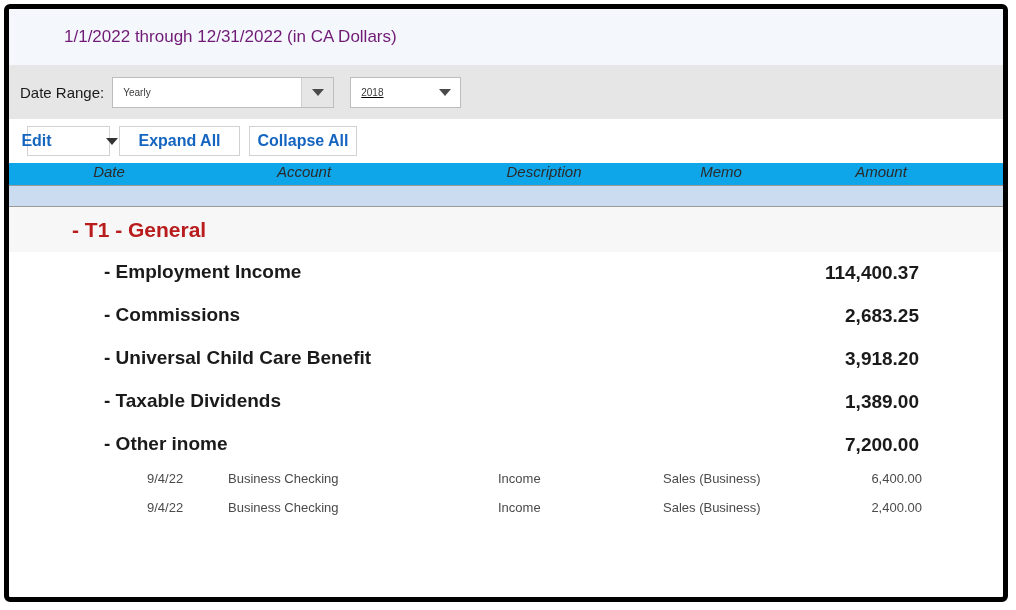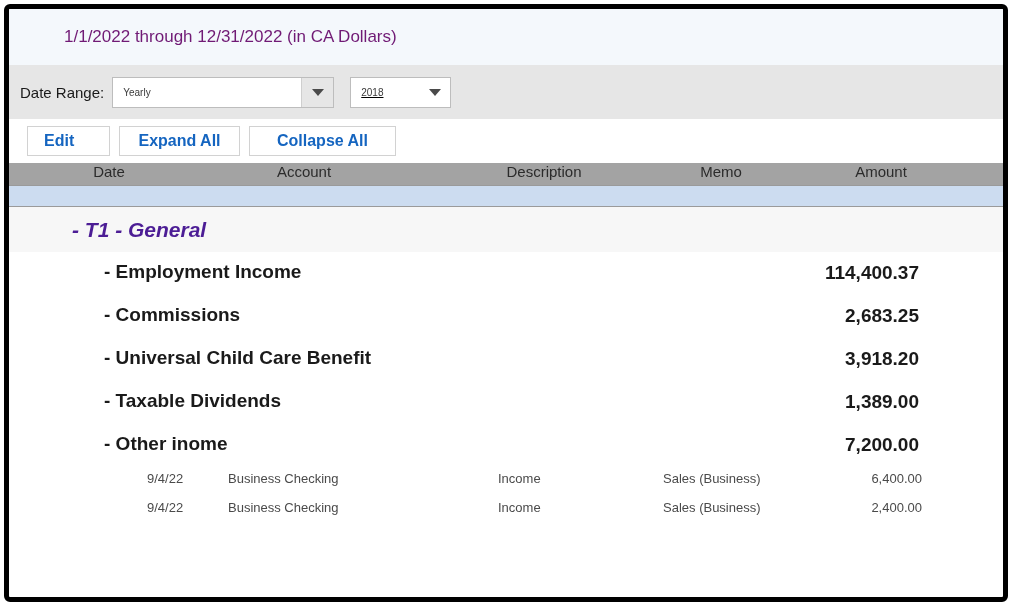--- a/index.html
+++ b/index.html
@@ -68,21 +68,21 @@
   .combo {
     height: 31px;
     background: #ffffff;
     border: 1px solid #bdbdbd;
     display: flex;
     align-items: center;
     box-sizing: border-box;
     position: relative;
   }
   .combo.wide { width: 222px; }
-  .combo.narrow { width: 101px; margin-left: 16px; text-decoration: underline; }
+  .combo.narrow { width: 111px; margin-left: 16px; text-decoration: underline; }
   .combo-text {
     font-size: 10px;
     color: #3a3a3a;
     padding-left: 10px;
     flex: 1;
     white-space: nowrap;
     overflow: hidden;
   }
   .combo-btn {
     width: 31px;
@@ -123,36 +123,37 @@
     font-family: "Liberation Sans", sans-serif;
     display: flex;
     align-items: center;
     justify-content: center;
     box-sizing: border-box;
     padding: 0 14px;
     margin-right: 9px;
     cursor: pointer;
     white-space: nowrap;
   }
-  .btn-edit { width: 83px; justify-content: space-between; padding-left: 16px; gap: 43px; }
+  .btn-edit { width: 83px; justify-content: center; padding-left: 16px; gap: 43px; }
   .btn-caret {
     width: 0; height: 0;
     border-left: 6px solid transparent;
     border-right: 6px solid transparent;
     border-top: 7px solid #333333;
     margin-left: 11px;
   }
   .btn-expand { width: 121px; }
-  .btn-collapse { width: 147px; }
+  .btn-collapse { width: 108px; }
 
   
   .colheaders {
     height: 22px;
     position: relative;
-    background: #a3a3a3;
+    background: #0ea5e9;
+    font-style: italic;
   }
   .colheaders .ch {
     position: absolute;
     top: 0;
     font-size: 15px;
     color: #2b2b2b;
     text-align: center;
     white-space: nowrap;
   }
   .ch-date     { left: 40px;  width: 120px; }
@@ -173,23 +174,22 @@
     height: 45px;
     background: #f7f7f7;
     display: flex;
     align-items: center;
     padding-left: 63px;
     box-sizing: border-box;
   }
   .group-label {
     font-size: 21px;
     font-weight: bold;
-    color: #4c1d95;
-    white-space: nowrap;
-    font-style: italic;
+    color: #b91c1c;
+    white-space: nowrap;
   }
 
   .cat-row {
     height: 43px;
     position: relative;
     background: #ffffff;
   }
   .cat-label {
     position: absolute;
     left: 95px;

